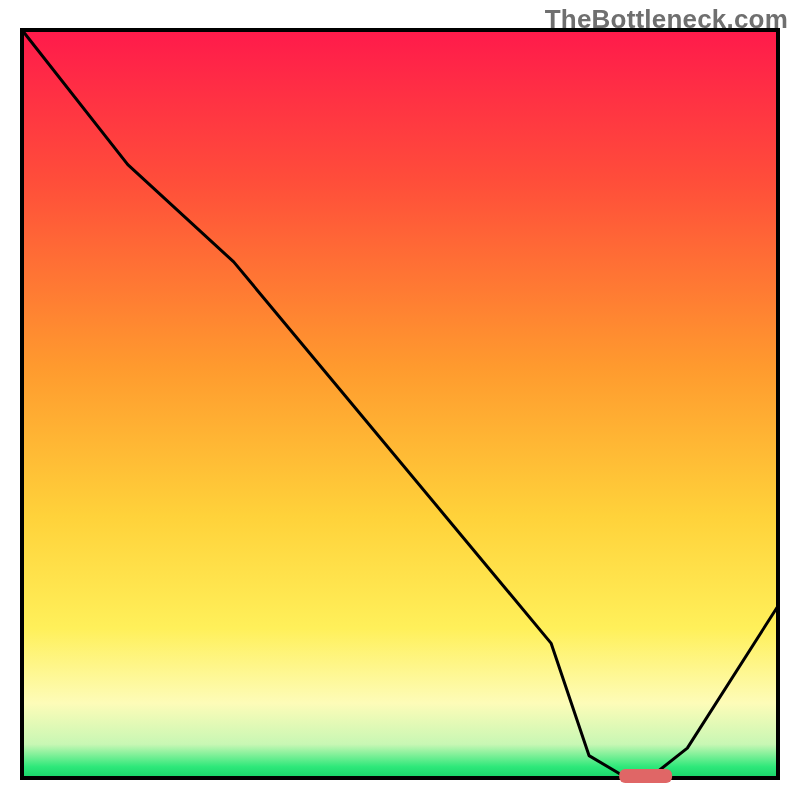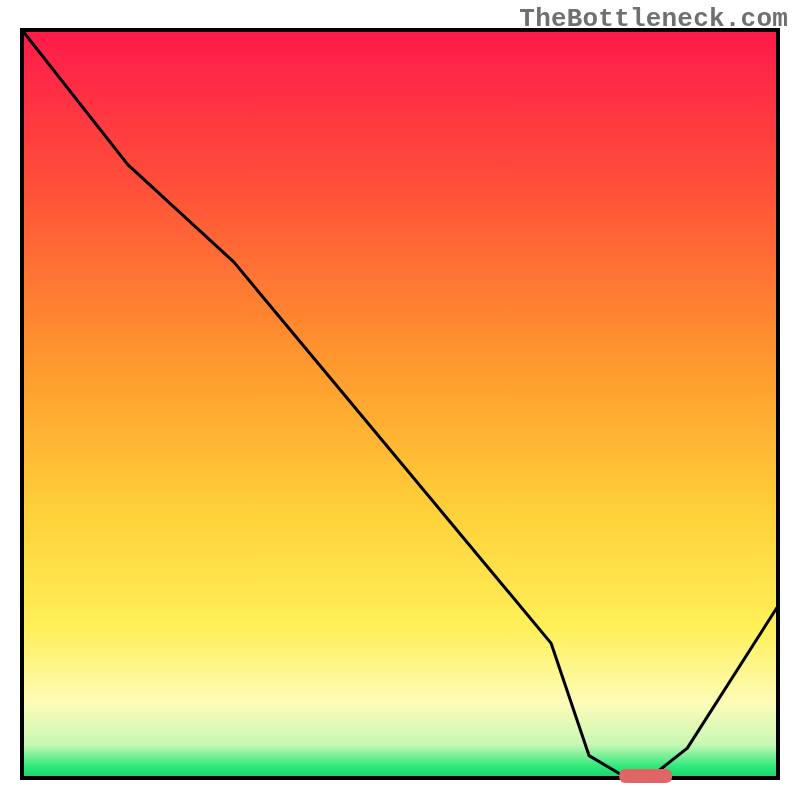--- a/index.html
+++ b/index.html
@@ -9,21 +9,20 @@
     height: 800px;
     overflow: hidden;
     background: #ffffff;
     font-family: Arial, Helvetica, sans-serif;
   }
   .frame {
     position: relative;
     width: 800px;
     height: 800px;
     box-sizing: border-box;
-    font-family: Liberation Mono, monospace;
   }
   .watermark {
     position: absolute;
     top: 4px;
     right: 12px;
     font-size: 26px;
     font-weight: bold;
     color: #6f6f6f;
     letter-spacing: 0.2px;
     z-index: 10;

